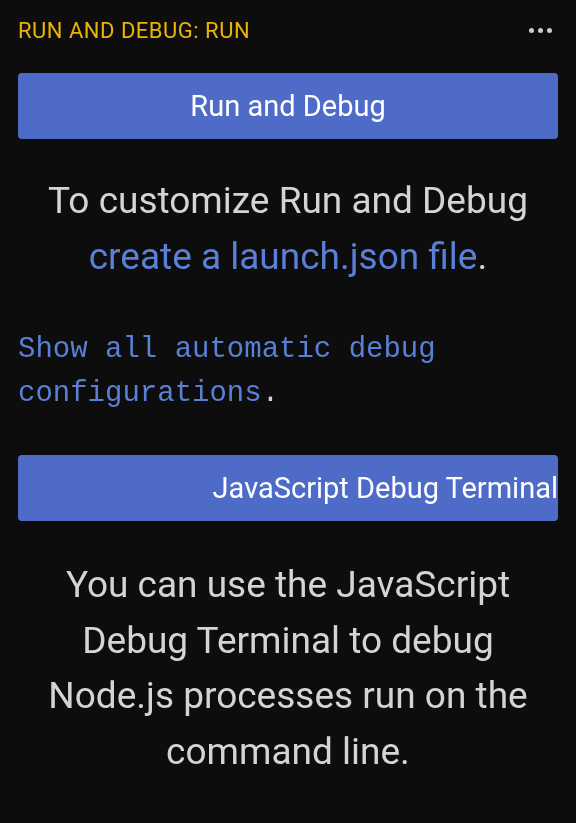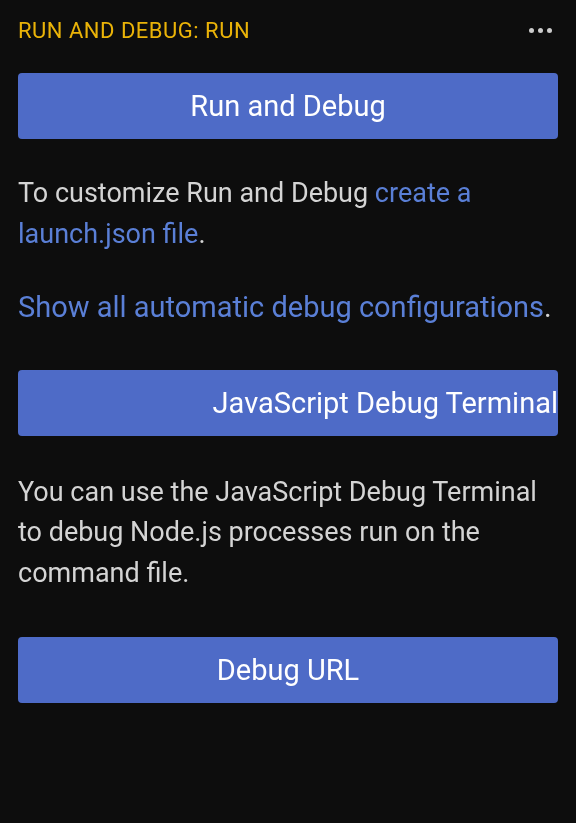--- a/index.html
+++ b/index.html
@@ -57,36 +57,38 @@
       border-radius: 4px;
       font-size: 29px;
       font-weight: 400;
       padding: 16px 0;
       width: 100%;
       cursor: pointer;
       font-family: inherit;
       text-align: center;
     }
     .description {
-      font-size: 27px;
+      font-size: 37px;
       line-height: 1.5;
       color: #d4d4d4;
       margin-top: 26px;
       margin-bottom: 0;
+      text-align: center;
     }
     .link-text {
       color: #5a7fd6;
       cursor: pointer;
     }
     .link-block {
       font-size: 29px;
       line-height: 1.5;
       color: #5a7fd6;
-      margin-top: 24px;
+      margin-top: 36px;
       cursor: pointer;
+      font-family: Liberation Mono, monospace;
     }
     .link-block .period {
       color: #d4d4d4;
     }
     .button-spacer-1 {
       margin-top: 32px;
       text-align: right;
     }
     .button-spacer-2 {
       margin-top: 36px;
@@ -114,17 +116,17 @@
     <p class="description">
       <span>To customize Run and Debug </span><span class="link-text">create a launch.json file</span><span>.</span>
     </p>
 
     <p class="link-block">
       <span>Show all automatic debug configurations</span><span class="period">.</span>
     </p>
 
     <button class="primary-button button-spacer-1">JavaScript Debug Terminal</button>
 
-    <p class="description desc-2">You can use the JavaScript Debug Terminal to debug Node.js processes run on the command file.</p>
+    <p class="description desc-2">You can use the JavaScript Debug Terminal to debug Node.js processes run on the command line.</p>
 
     <button class="primary-button button-spacer-2">Debug URL</button>
   </div>
 </div>
 
 </body></html>

